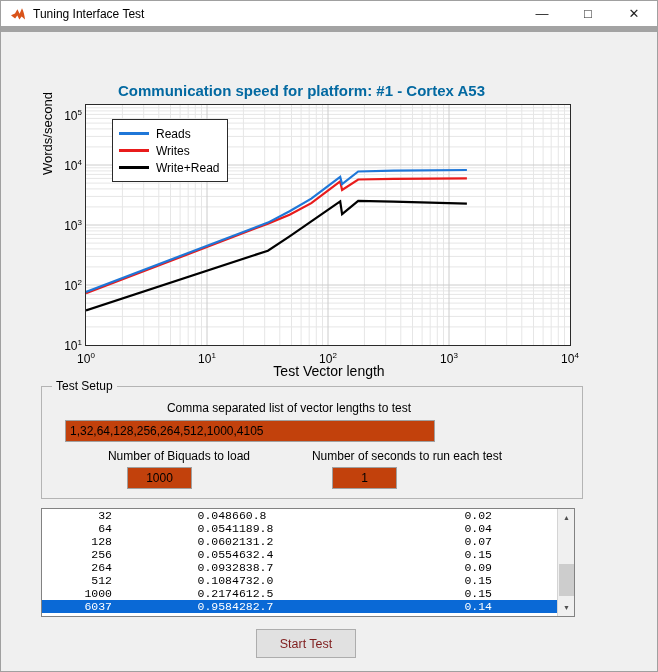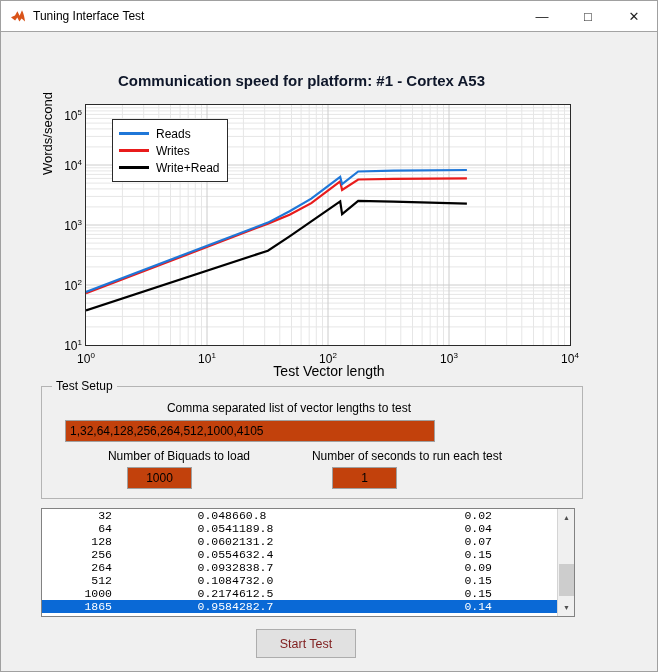--- a/index.html
+++ b/index.html
@@ -22,21 +22,21 @@
     border: 1px solid #a0a0a0;
     box-sizing: border-box;
     position: relative;
   }
   
   .titlebar {
     height: 31px;
     background: #ffffff;
     display: flex;
     align-items: center;
-    border-bottom: 1px solid #a3a3a3;
+    border-bottom: 6px solid #a3a3a3;
     box-sizing: border-box;
   }
   .title-icon {
     width: 16px;
     height: 16px;
     margin-left: 9px;
     margin-right: 7px;
     position: relative;
     flex: none;
   }
@@ -63,27 +63,27 @@
   }
 
   
   .plot-wrap {
     position: relative;
     width: 658px;
     height: 325px;
   }
   .plot-title {
     position: absolute;
-    top: 40px;
+    top: 50px;
     left: 0;
     width: 601px;
     text-align: center;
     font-size: 15px;
     font-weight: bold;
-    color: #0f172a;
+    color: #0369a1;
   }
   .axes {
     position: absolute;
     left: 84px;
     top: 72px;
     width: 486px;
     height: 242px;
     background: #ffffff;
     border: 1px solid #2a2a2a;
     box-sizing: border-box;
@@ -482,21 +482,21 @@
           <span class="tcell c2">4732.0</span>
           <span class="tcell c3">0.15</span>
         </div>
         <div class="trow">
           <span class="tcell c0">1000</span>
           <span class="tcell c1">0.217</span>
           <span class="tcell c2">4612.5</span>
           <span class="tcell c3">0.15</span>
         </div>
         <div class="trow selected">
-          <span class="tcell c0">1865</span>
+          <span class="tcell c0">6037</span>
           <span class="tcell c1">0.958</span>
           <span class="tcell c2">4282.7</span>
           <span class="tcell c3">0.14</span>
         </div>
       </div>
     <div class="vscroll">
       <div class="sb-btn">▲</div>
       <div class="sb-thumb"></div>
       <div class="sb-btn bottom">▼</div>
     </div>

